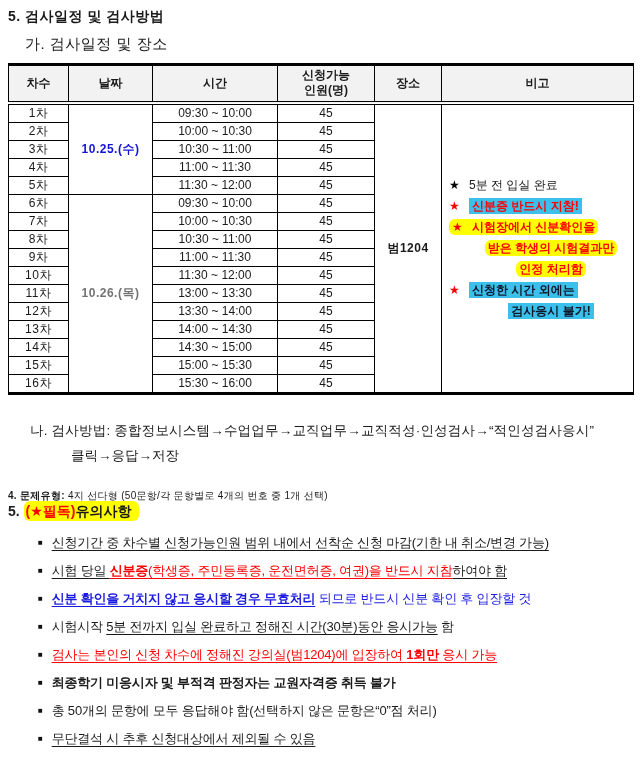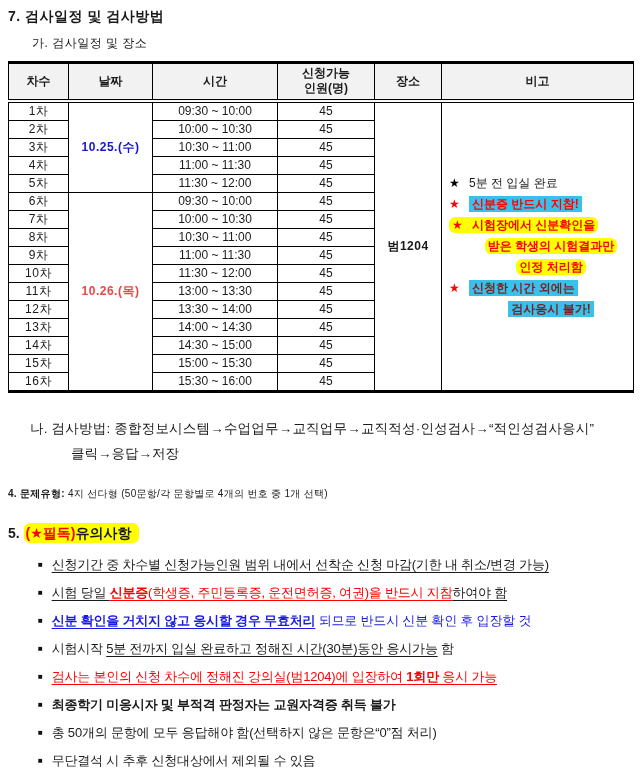--- a/index.html
+++ b/index.html
@@ -5,21 +5,21 @@
   * { box-sizing: border-box; }
   html,body { margin:0; padding:0; }
   body {
     width:641px; height:768px; overflow:hidden;
     background:#ffffff; color:#1a1a1a;
     font-family:"Liberation Sans","DejaVu Sans",sans-serif;
   }
   .page { padding:6px 8px 0 8px; }
 
   .sec3-title { font-size:14px; font-weight:bold; color:#1a1a1a; margin:2px 0 0 0; letter-spacing:0.5px; }
-  .sec3-sub   { font-size:12px; margin:9px 0 0 24px; letter-spacing:0.5px; }
+  .sec3-sub   { font-size:15px; margin:9px 0 0 17px; letter-spacing:0.5px; }
 
   table.sched {
     border-collapse:collapse; table-layout:fixed;
     width:625px; margin-top:9px;
     border-top:3px solid #000; border-bottom:3px solid #000;
     border-left:1px solid #000; border-right:1px solid #000;
   }
   table.sched th, table.sched td { border:1px solid #000; padding:0; text-align:center; font-size:12px; }
   table.sched thead th {
     background:#f2f2f2; font-weight:bold; height:38px; line-height:1.25;
@@ -31,46 +31,46 @@
   .place-cell { font-weight:bold; letter-spacing:0.5px; }
 
   .remarks { text-align:left; padding-left:7px; }
   .rline { line-height:21px; white-space:nowrap; font-size:12px; }
   .rline .star { display:inline-block; width:15px; margin-right:5px; font-size:12px; }
   .star-black { color:#000; }
   .star-red   { color:#ff0000; }
   .indent { padding-left:20px;text-align:center; }
   .bold { font-weight:bold; }
   .red  { color:#ff0000; }
-  .navy { color:#7f1d1d; }
+  .navy { color:#0f172a; }
   .hl-cyan   { background:#3bc0ec; padding:1px 3px; }
   .hl-yellow { background:#ffff00; padding:1px 3px;border-radius:6px; }
 
   .method { margin-top:27px; padding-left:22px; font-size:13.5px; letter-spacing:0.2px; }
   .method-l2 { padding-left:63px; margin-top:7px; font-size:13.5px; }
 
   .sec4 { margin-top:24px; font-size:10px; letter-spacing:0.3px; }
   .sec-num { font-weight:bold; }
 
-  .sec5 { margin-top:24px; font-size:14px; }
+  .sec5 { font-size:14px; }
   .sec5 .hl-yellow { padding:2px 8px 2px 2px; }
   .sec5 .t { font-weight:bold; }
 
   .notices { margin-top:8px; padding-left:30px; }
   .n-item { line-height:28px; font-size:13px; white-space:nowrap; letter-spacing:-0.2px; }
   .n-item .bullet { display:inline-block; font-size:8px; vertical-align:2px; margin-right:9px; color:#111; }
   .u { text-decoration:underline; text-underline-offset:3px;margin-top:27px; }
   .blue { color:#1a1ae0; }
 </style>
 </head>
 <body>
 
 <div class="page">
 
-  <div class="sec3-title">7. 검사일정 및 검사방법</div>
+  <div class="sec3-title">5. 검사일정 및 검사방법</div>
   <div class="sec3-sub">가. 검사일정 및 장소</div>
 
   <table class="sched">
     <colgroup>
       <col style="width:60px">
         <col style="width:84px">
         <col style="width:125px">
       <col style="width:97px">
         <col style="width:67px">
         <col style="width:192px">
@@ -122,21 +122,21 @@
           <td>11:00 ~ 11:30</td>
           <td>45</td>
         </tr>
       <tr>
           <td class="round-cell">5차</td>
           <td>11:30 ~ 12:00</td>
           <td>45</td>
         </tr>
       <tr>
         <td class="round-cell">6차</td>
-        <td class="date-cell" rowspan="11" style="color:#ef4444">10.26.(목)</td>
+        <td class="date-cell" rowspan="11" style="color:#737373">10.26.(목)</td>
         <td>09:30 ~ 10:00</td>
         <td>45</td>
       </tr>
       <tr>
           <td class="round-cell">7차</td>
           <td>10:00 ~ 10:30</td>
           <td>45</td>
         </tr>
       <tr>
           <td class="round-cell">8차</td>

